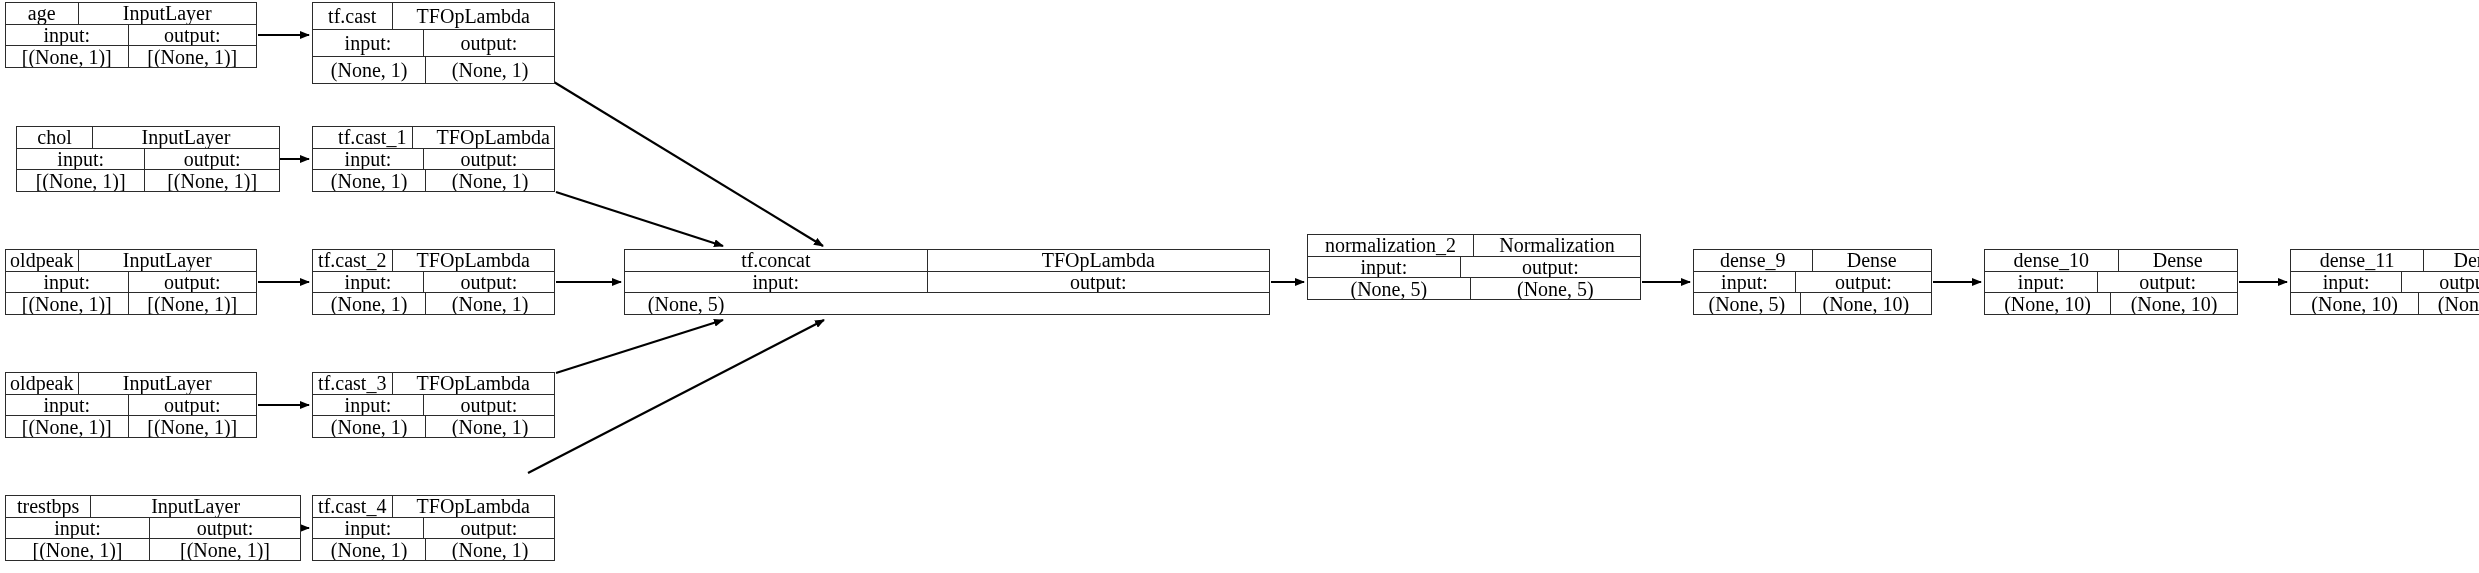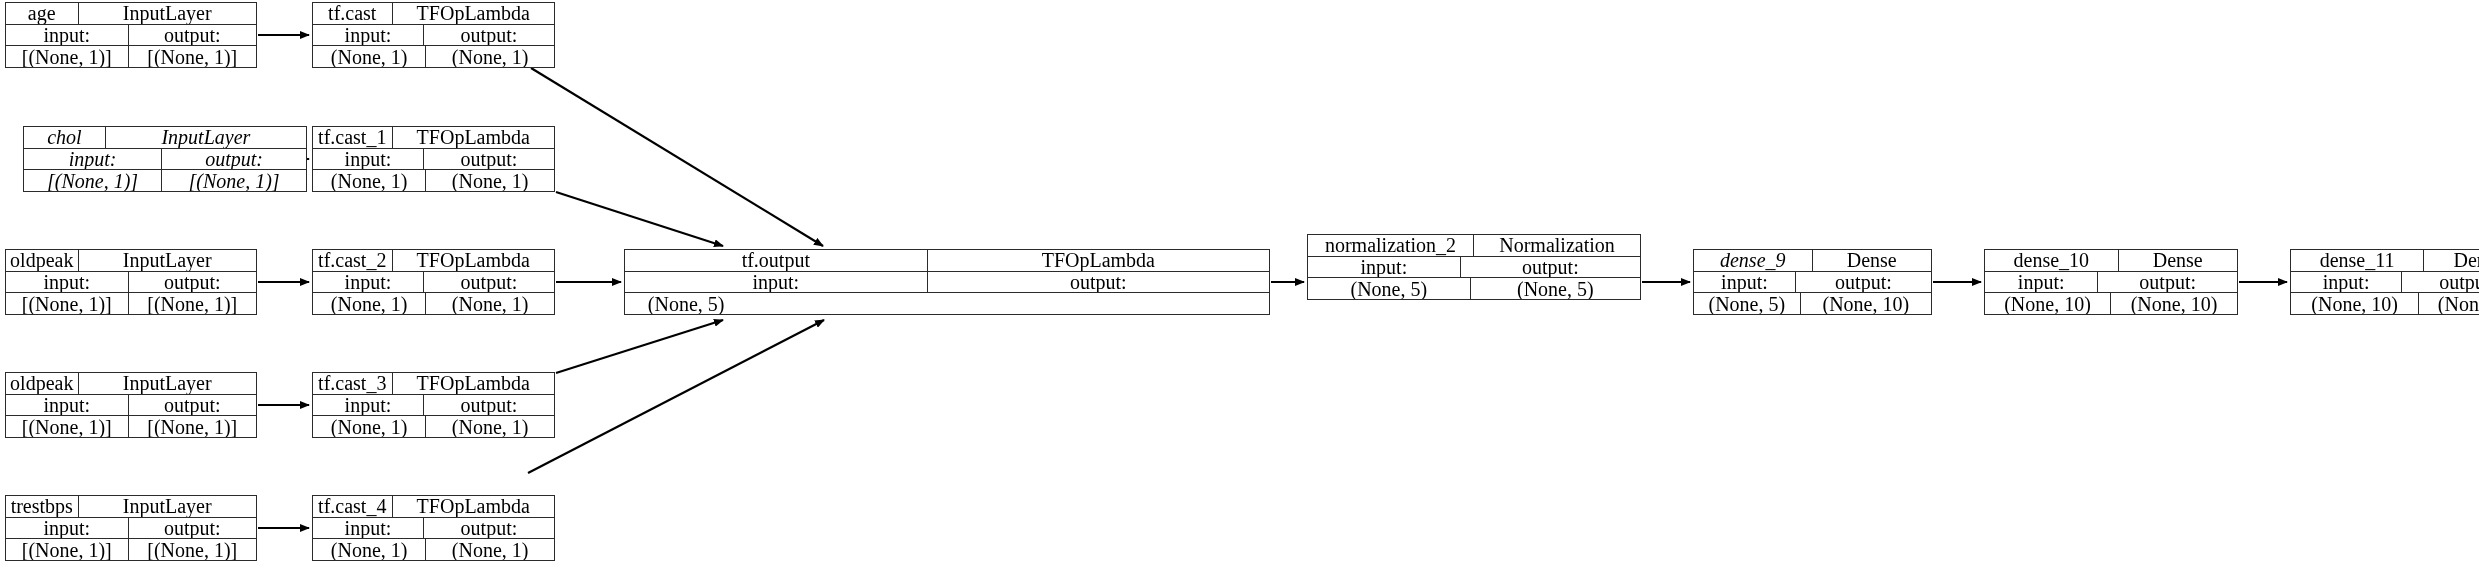--- a/index.html
+++ b/index.html
@@ -99,21 +99,21 @@
         </div>
         <div class="row">
           <div class="cell" style="flex: 0 0 49%;">input:</div>
           <div class="cell last" style="flex: 0 0 51%;">output:</div>
         </div>
         <div class="row last">
           <div class="cell" style="flex: 0 0 49%;">[(None, 1)]</div>
           <div class="cell last" style="flex: 0 0 51%;">[(None, 1)]</div>
         </div>
       </div>
-      <div class="node" style="left: 23px; top: 126px; width: 284px; height: 66px; font-style: italic;">
+      <div class="node" style="left: 16px; top: 126px; width: 264px; height: 66px;">
         <div class="row">
           <div class="cell" style="flex: 0 0 29%;">chol</div>
           <div class="cell last" style="flex: 0 0 71%;">InputLayer</div>
         </div>
         <div class="row">
           <div class="cell" style="flex: 0 0 49%;">input:</div>
           <div class="cell last" style="flex: 0 0 51%;">output:</div>
         </div>
         <div class="row last">
           <div class="cell" style="flex: 0 0 49%;">[(None, 1)]</div>
@@ -141,51 +141,51 @@
         </div>
         <div class="row">
           <div class="cell" style="flex: 0 0 49%;">input:</div>
           <div class="cell last" style="flex: 0 0 51%;">output:</div>
         </div>
         <div class="row last">
           <div class="cell" style="flex: 0 0 49%;">[(None, 1)]</div>
           <div class="cell last" style="flex: 0 0 51%;">[(None, 1)]</div>
         </div>
       </div>
-      <div class="node" style="left: 5px; top: 495px; width: 252px; height: 66px;">
+      <div class="node" style="left: 5px; top: 495px; width: 296px; height: 66px;">
         <div class="row">
           <div class="cell" style="flex: 0 0 29%;">trestbps</div>
           <div class="cell last" style="flex: 0 0 71%;">InputLayer</div>
         </div>
         <div class="row">
           <div class="cell" style="flex: 0 0 49%;">input:</div>
           <div class="cell last" style="flex: 0 0 51%;">output:</div>
         </div>
         <div class="row last">
           <div class="cell" style="flex: 0 0 49%;">[(None, 1)]</div>
           <div class="cell last" style="flex: 0 0 51%;">[(None, 1)]</div>
         </div>
       </div>
-      <div class="node" style="left: 312px; top: 2px; width: 243px; height: 66px;">
+      <div class="node" style="left: 312px; top: 2px; width: 243px; height: 82px;">
         <div class="row">
           <div class="cell" style="flex: 0 0 33%;">tf.cast</div>
           <div class="cell last" style="flex: 0 0 67%;">TFOpLambda</div>
         </div>
         <div class="row">
           <div class="cell" style="flex: 0 0 46%;">input:</div>
           <div class="cell last" style="flex: 0 0 54%;">output:</div>
         </div>
         <div class="row last">
           <div class="cell" style="flex: 0 0 47%;">(None, 1)</div>
           <div class="cell last" style="flex: 0 0 53%;">(None, 1)</div>
         </div>
       </div>
       <div class="node" style="left: 312px; top: 126px; width: 243px; height: 66px;">
         <div class="row">
-          <div class="cell" style="flex: 0 0 33%;">tf.cast_1</div>
+          <div class="cell" style="flex: 0 0 33%; margin-left: 20px;">tf.cast_1</div>
           <div class="cell last" style="flex: 0 0 67%;">TFOpLambda</div>
         </div>
         <div class="row">
           <div class="cell" style="flex: 0 0 46%;">input:</div>
           <div class="cell last" style="flex: 0 0 54%;">output:</div>
         </div>
         <div class="row last">
           <div class="cell" style="flex: 0 0 47%;">(None, 1)</div>
           <div class="cell last" style="flex: 0 0 53%;">(None, 1)</div>
         </div>
@@ -227,21 +227,21 @@
           <div class="cell" style="flex: 0 0 46%;">input:</div>
           <div class="cell last" style="flex: 0 0 54%;">output:</div>
         </div>
         <div class="row last">
           <div class="cell" style="flex: 0 0 47%;">(None, 1)</div>
           <div class="cell last" style="flex: 0 0 53%;">(None, 1)</div>
         </div>
       </div>
       <div class="node" style="left: 624px; top: 249px; width: 646px; height: 66px;">
         <div class="row">
-          <div class="cell" style="flex: 0 0 47%;">tf.output</div>
+          <div class="cell" style="flex: 0 0 47%;">tf.concat</div>
           <div class="cell last" style="flex: 0 0 53%;">TFOpLambda</div>
         </div>
         <div class="row">
           <div class="cell" style="flex: 0 0 47%;">input:</div>
           <div class="cell last" style="flex: 0 0 53%;">output:</div>
         </div>
         <div class="row last">
           <div class="cell last" style="flex: 0 0 19%;">(None, 5)</div>
         </div>
       </div>
@@ -254,21 +254,21 @@
           <div class="cell" style="flex: 0 0 46%;">input:</div>
           <div class="cell last" style="flex: 0 0 54%;">output:</div>
         </div>
         <div class="row last">
           <div class="cell" style="flex: 0 0 49%;">(None, 5)</div>
           <div class="cell last" style="flex: 0 0 51%;">(None, 5)</div>
         </div>
       </div>
       <div class="node" style="left: 1693px; top: 249px; width: 239px; height: 66px;">
         <div class="row">
-          <div class="cell" style="flex: 0 0 50%; font-style: italic;">dense_9</div>
+          <div class="cell" style="flex: 0 0 50%;">dense_9</div>
           <div class="cell last" style="flex: 0 0 50%;">Dense</div>
         </div>
         <div class="row">
           <div class="cell" style="flex: 0 0 43%;">input:</div>
           <div class="cell last" style="flex: 0 0 57%;">output:</div>
         </div>
         <div class="row last">
           <div class="cell" style="flex: 0 0 45%;">(None, 5)</div>
           <div class="cell last" style="flex: 0 0 55%;">(None, 10)</div>
         </div>

